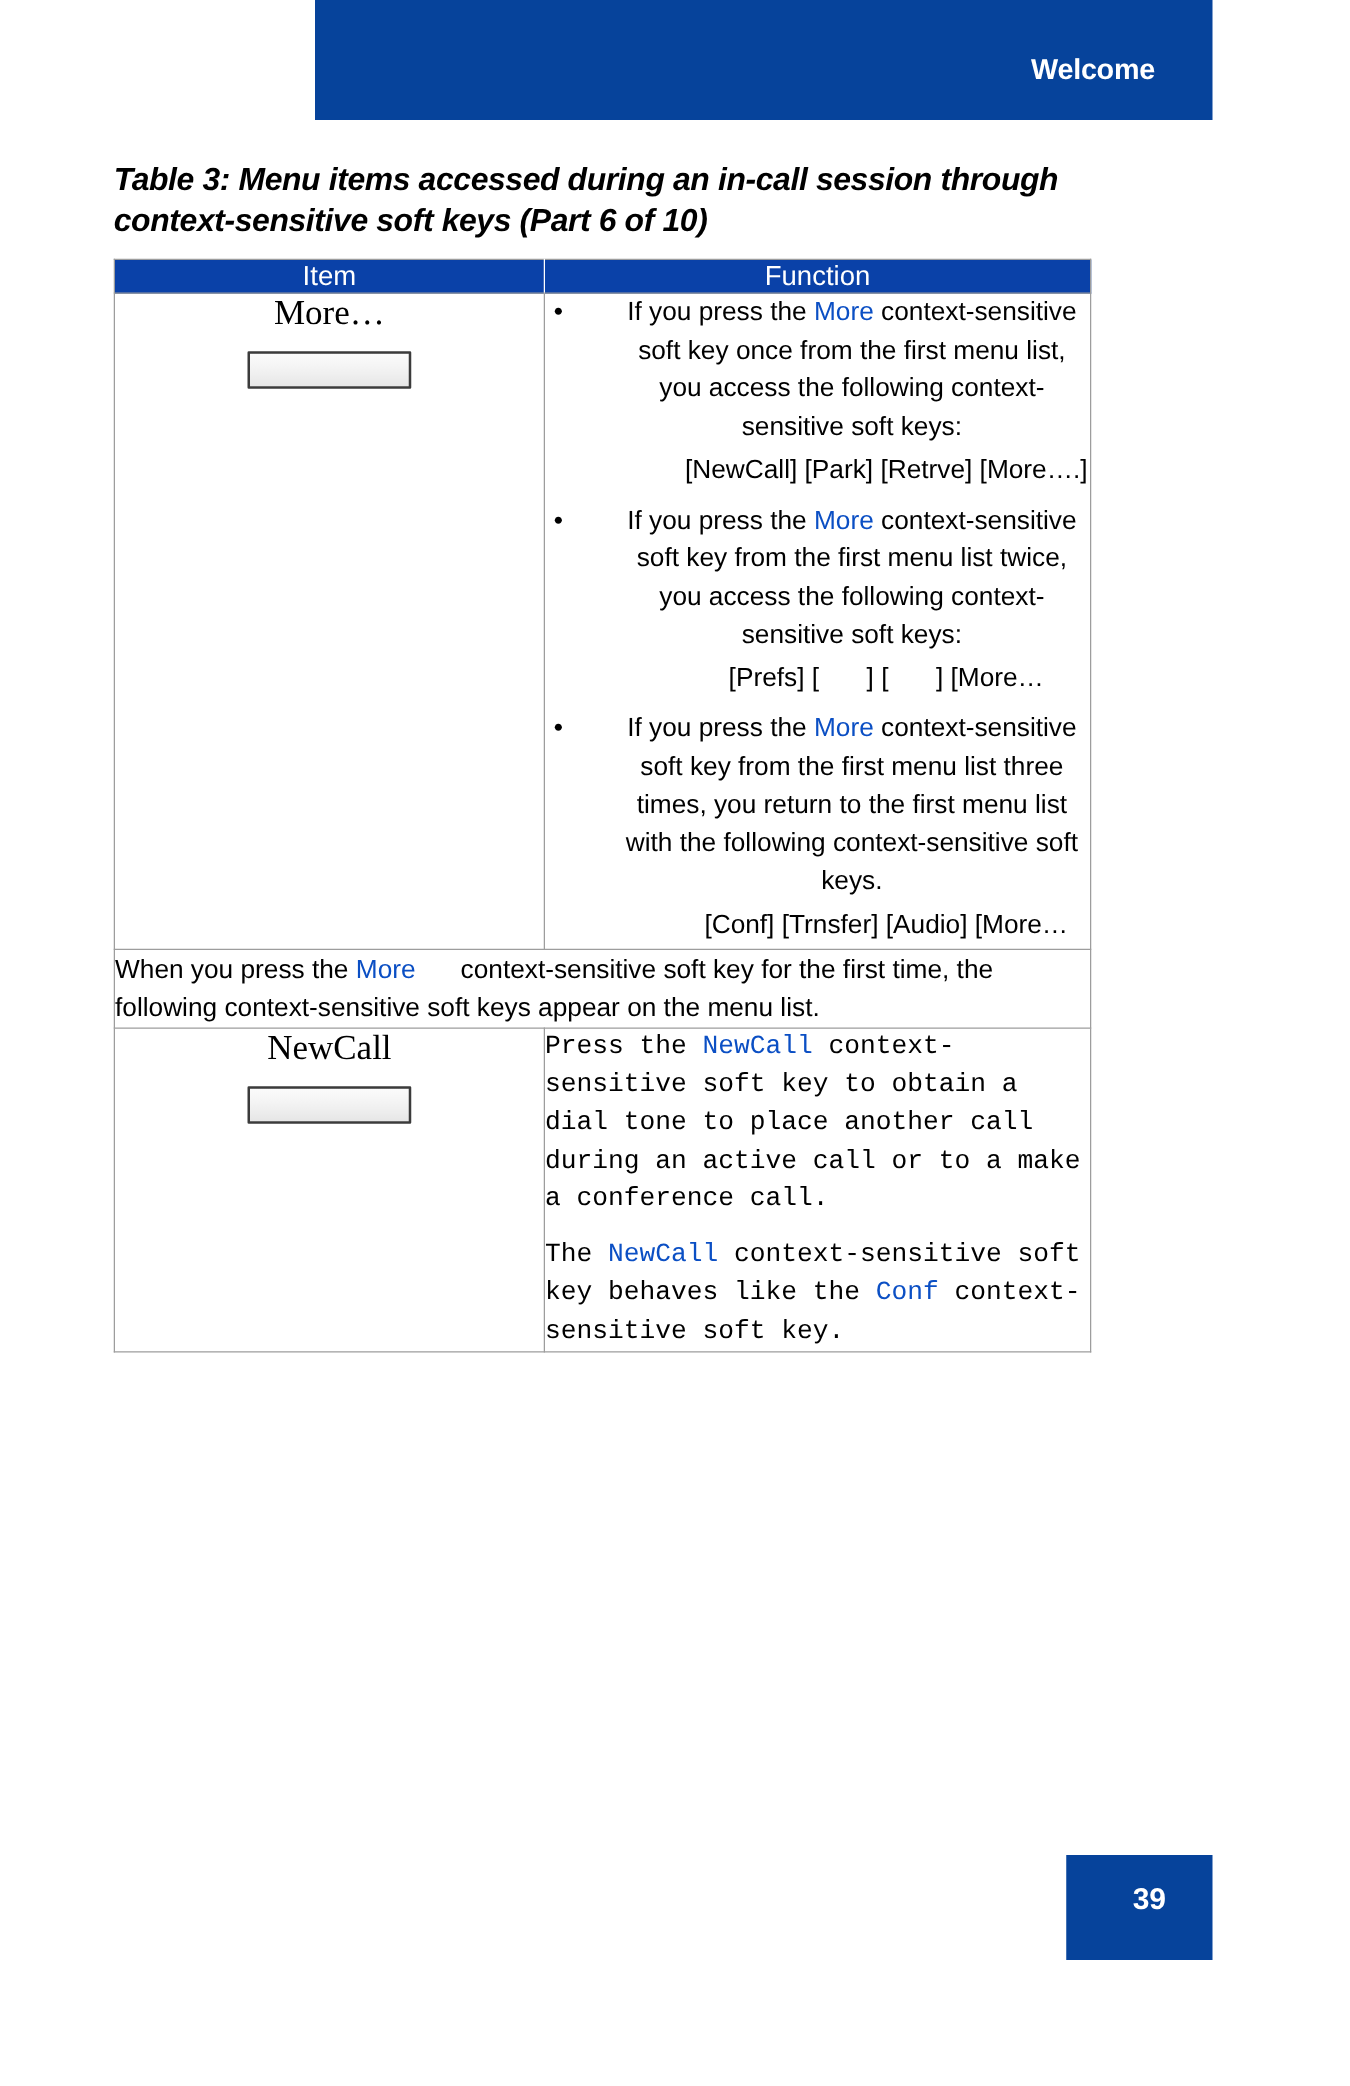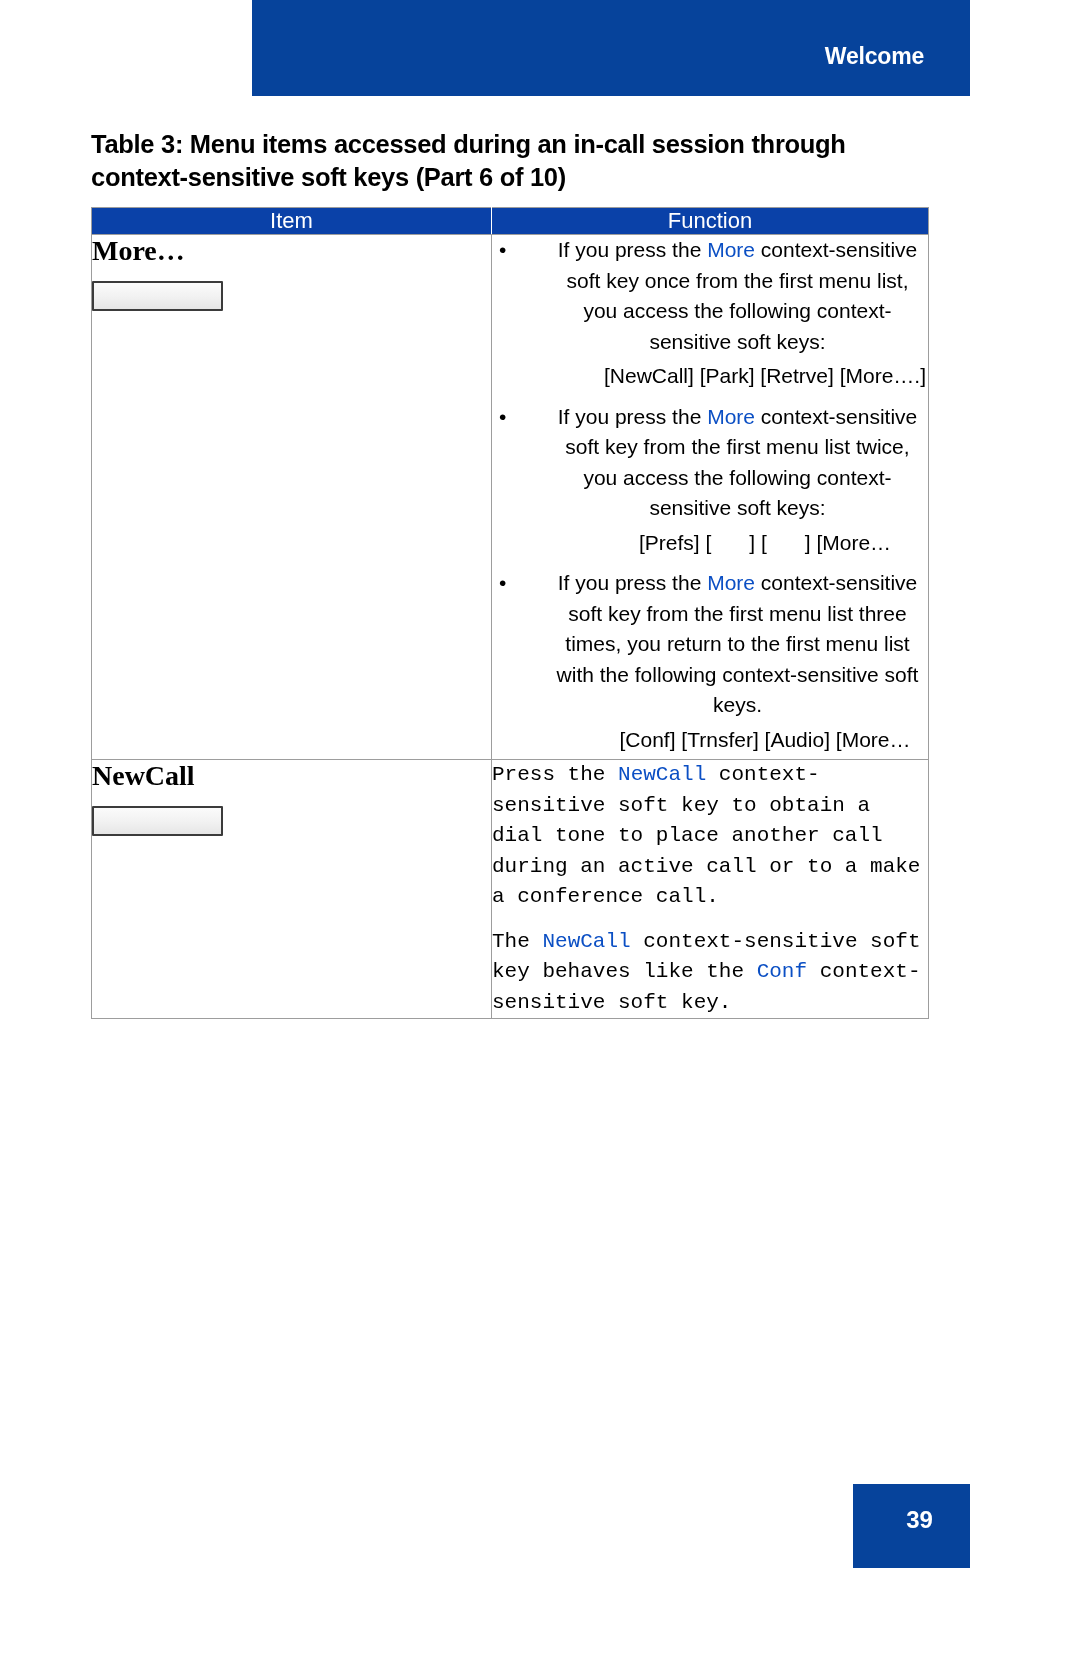--- a/index.html
+++ b/index.html
@@ -41,55 +41,55 @@
   .table-caption {
     position: absolute;
     left: 91px;
     top: 128px;
     width: 800px;
     font-size: 25.5px;
     font-weight: bold;
     line-height: 33px;
     color: #000000;
     letter-spacing: -0.3px;
+    font-style: italic;
   }
 
   
   .doc-table {
     position: absolute;
     left: 91px;
     top: 207px;
     width: 781px;
     border-collapse: collapse;
     table-layout: fixed;
   }
   .doc-table td, .doc-table th {
     border: 1px solid #9d9d9d;
     vertical-align: top;
     padding: 0;
   }
-  .col-item { width: 400px; }
+  .col-item { width: 344px; }
   .col-func { width: 437px; }
 
   thead th {
     background: #0a41a8;
     color: #ffffff;
     font-weight: normal;
     font-size: 22px;
     text-align: center;
     padding: 18px 0 20px 0;
     border: 1px solid #0a41a8;
   }
   thead th.col-item { border-right: 1px solid #ffffff; }
 
   
   .item-cell {
-    text-align: left;
+    text-align: center;
     padding: 18px 0 22px 0;
-    font-weight: bold;
   }
   .item-label {
     font-family: "Liberation Serif", serif;
     font-size: 28px;
     color: #000000;
     display: block;
     margin-bottom: 14px;
   }
   .softkey-btn {
     display: inline-block;
@@ -204,20 +204,25 @@
 
           <li>
             <span>If you press the </span><span class="blue">More</span><span> context-sensitive soft key from the first menu list three times, you return to the first menu list with the following context-sensitive soft keys.</span>
             <div class="keyline keyline-last">[Conf] [Trnsfer] [Audio] [More…</div>
           </li>
 
         </ul>
       </td>
     </tr>
 
+    <tr>
+      <td class="note-cell" colspan="2">
+        <span>When you press the </span><span class="blue">More</span><span class="inline-gap"></span><span>context-sensitive soft key for the first time, the following context-sensitive soft keys appear on the menu list.</span>
+      </td>
+    </tr>
 
     <tr>
       <td class="col-item item-cell">
         <span class="item-label">NewCall</span>
         <span class="softkey-btn"></span>
       </td>
       <td class="col-func func-cell">
         <p class="para">
           <span>Press the </span><span class="blue">NewCall</span><span> context-sensitive soft key to obtain a dial tone to place another call during an active call or to a make a conference call.</span>
         </p>

